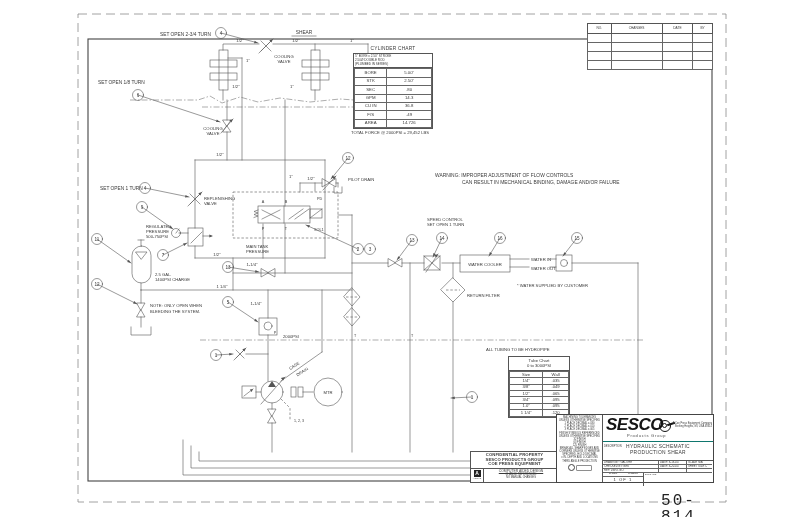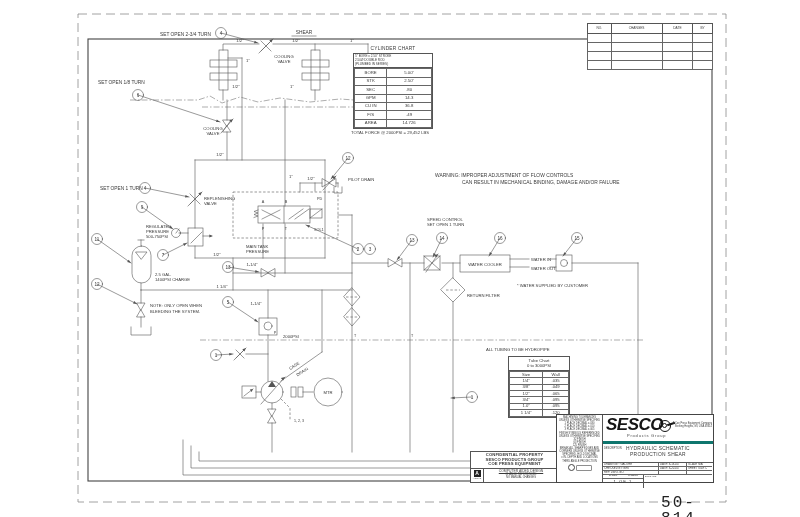--- a/index.html
+++ b/index.html
@@ -47,21 +47,21 @@
   .conf .cadt{font-size:3.4px;text-decoration:underline;margin-top:1px;}
   .conf .cadl{font-size:2.7px;margin-top:.6px;}
   
   .tb{left:556px;top:414px;width:156px;height:67px;border:1.2px solid #444;background:#fff;}
   .tol{position:absolute;left:0;top:0;width:46px;height:100%;border-right:1px solid #555;
        font-size:2.6px;text-align:center;line-height:1.2;padding-top:1px;box-sizing:border-box;}
   .proj{display:flex;align-items:center;justify-content:center;gap:2px;margin-top:1.5px;}
   .proj-c{width:5px;height:5px;border:.7px solid #444;border-radius:50%;display:inline-block;}
   .proj-t{width:0;height:0;border-top:2.6px solid transparent;border-bottom:2.6px solid transparent;border-right:7px solid transparent;border-left:7px solid #fff;box-shadow:0 0 0 .6px #444;display:inline-block;}
   .tbr{position:absolute;left:46px;top:0;right:0;bottom:0;}
-  .logoband{position:relative;height:26px;border-bottom:3px solid #0f766e;}
+  .logoband{position:relative;height:26px;border-bottom:1px solid #0f766e;}
   .sesco{position:absolute;left:3px;top:1px;font-size:17px;font-weight:bold;font-style:italic;
          letter-spacing:-.5px;color:#151515;}
   .coil{position:absolute;left:56px;top:5px;width:10px;height:10px;border:1.4px solid #151515;border-radius:50%;}
   .coil i{position:absolute;left:2.4px;top:2.4px;width:3px;height:3px;border:1px solid #151515;border-radius:50%;}
   .coiltail{position:absolute;left:64px;top:8px;width:8px;height:1.6px;background:#151515;transform:rotate(-18deg);}
   .pg{position:absolute;left:24px;top:19px;font-size:4px;letter-spacing:.8px;color:#444;}
   .comp{position:absolute;right:1px;top:7px;width:46px;font-size:2.6px;text-align:right;line-height:1.3;}
   .descband{position:relative;height:15px;border-bottom:1px solid #555;}
   .desclab{position:absolute;left:1px;top:.5px;font-size:2.6px;}
   .descl1{text-align:center;font-size:4.9px;margin-top:3.2px;letter-spacing:.3px;}

